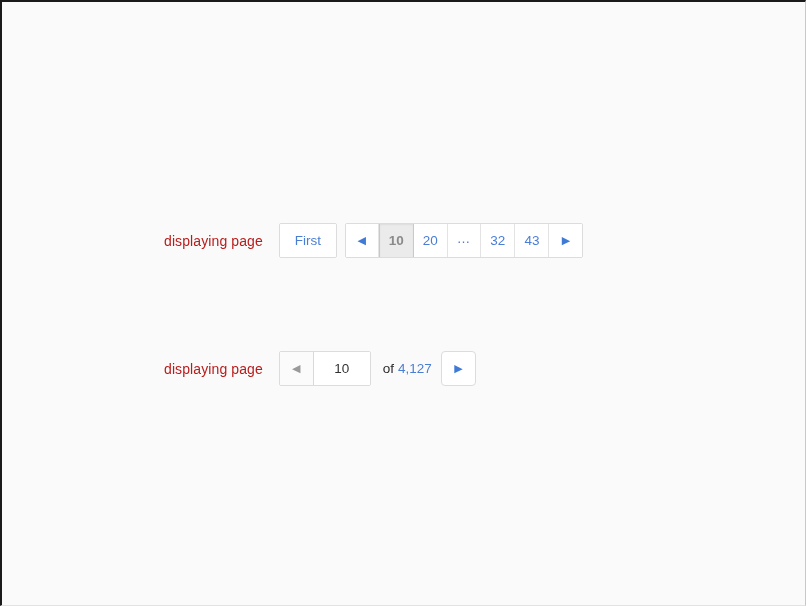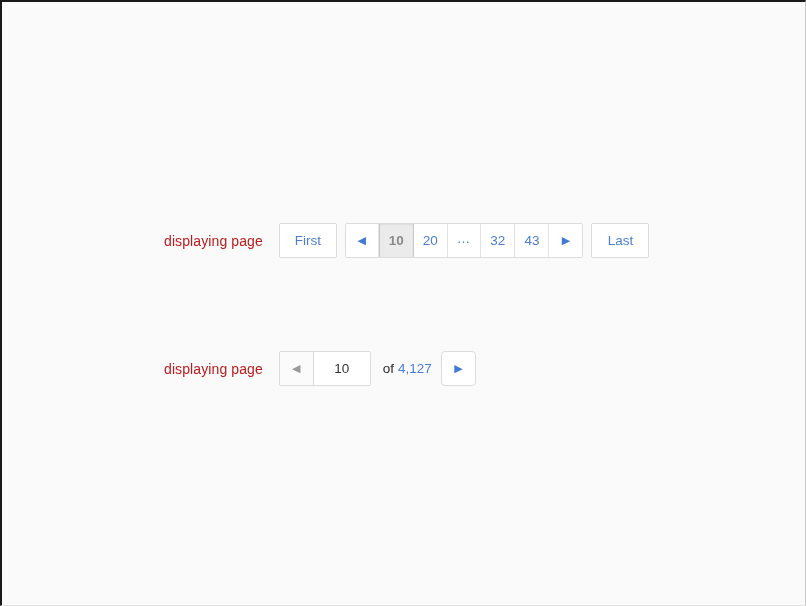--- a/index.html
+++ b/index.html
@@ -179,23 +179,20 @@
 
       <div class="pg-cell">32</div>
 
       <div class="pg-cell">43</div>
 
       <div class="pg-cell">
         <span class="arrow">▶</span>
       </div>
     </div>
 
-    <div class="btn-group">
-      <div class="pg-cell wide">Last</div>
-    </div>
 
   </div>
 
   <div class="pager-row" id="pager-row-2">
 
     <span class="pager-label">displaying page</span>
 
     <div class="btn-group" style="margin-left:0;">
 
       <div class="stepper-arrow-cell">

